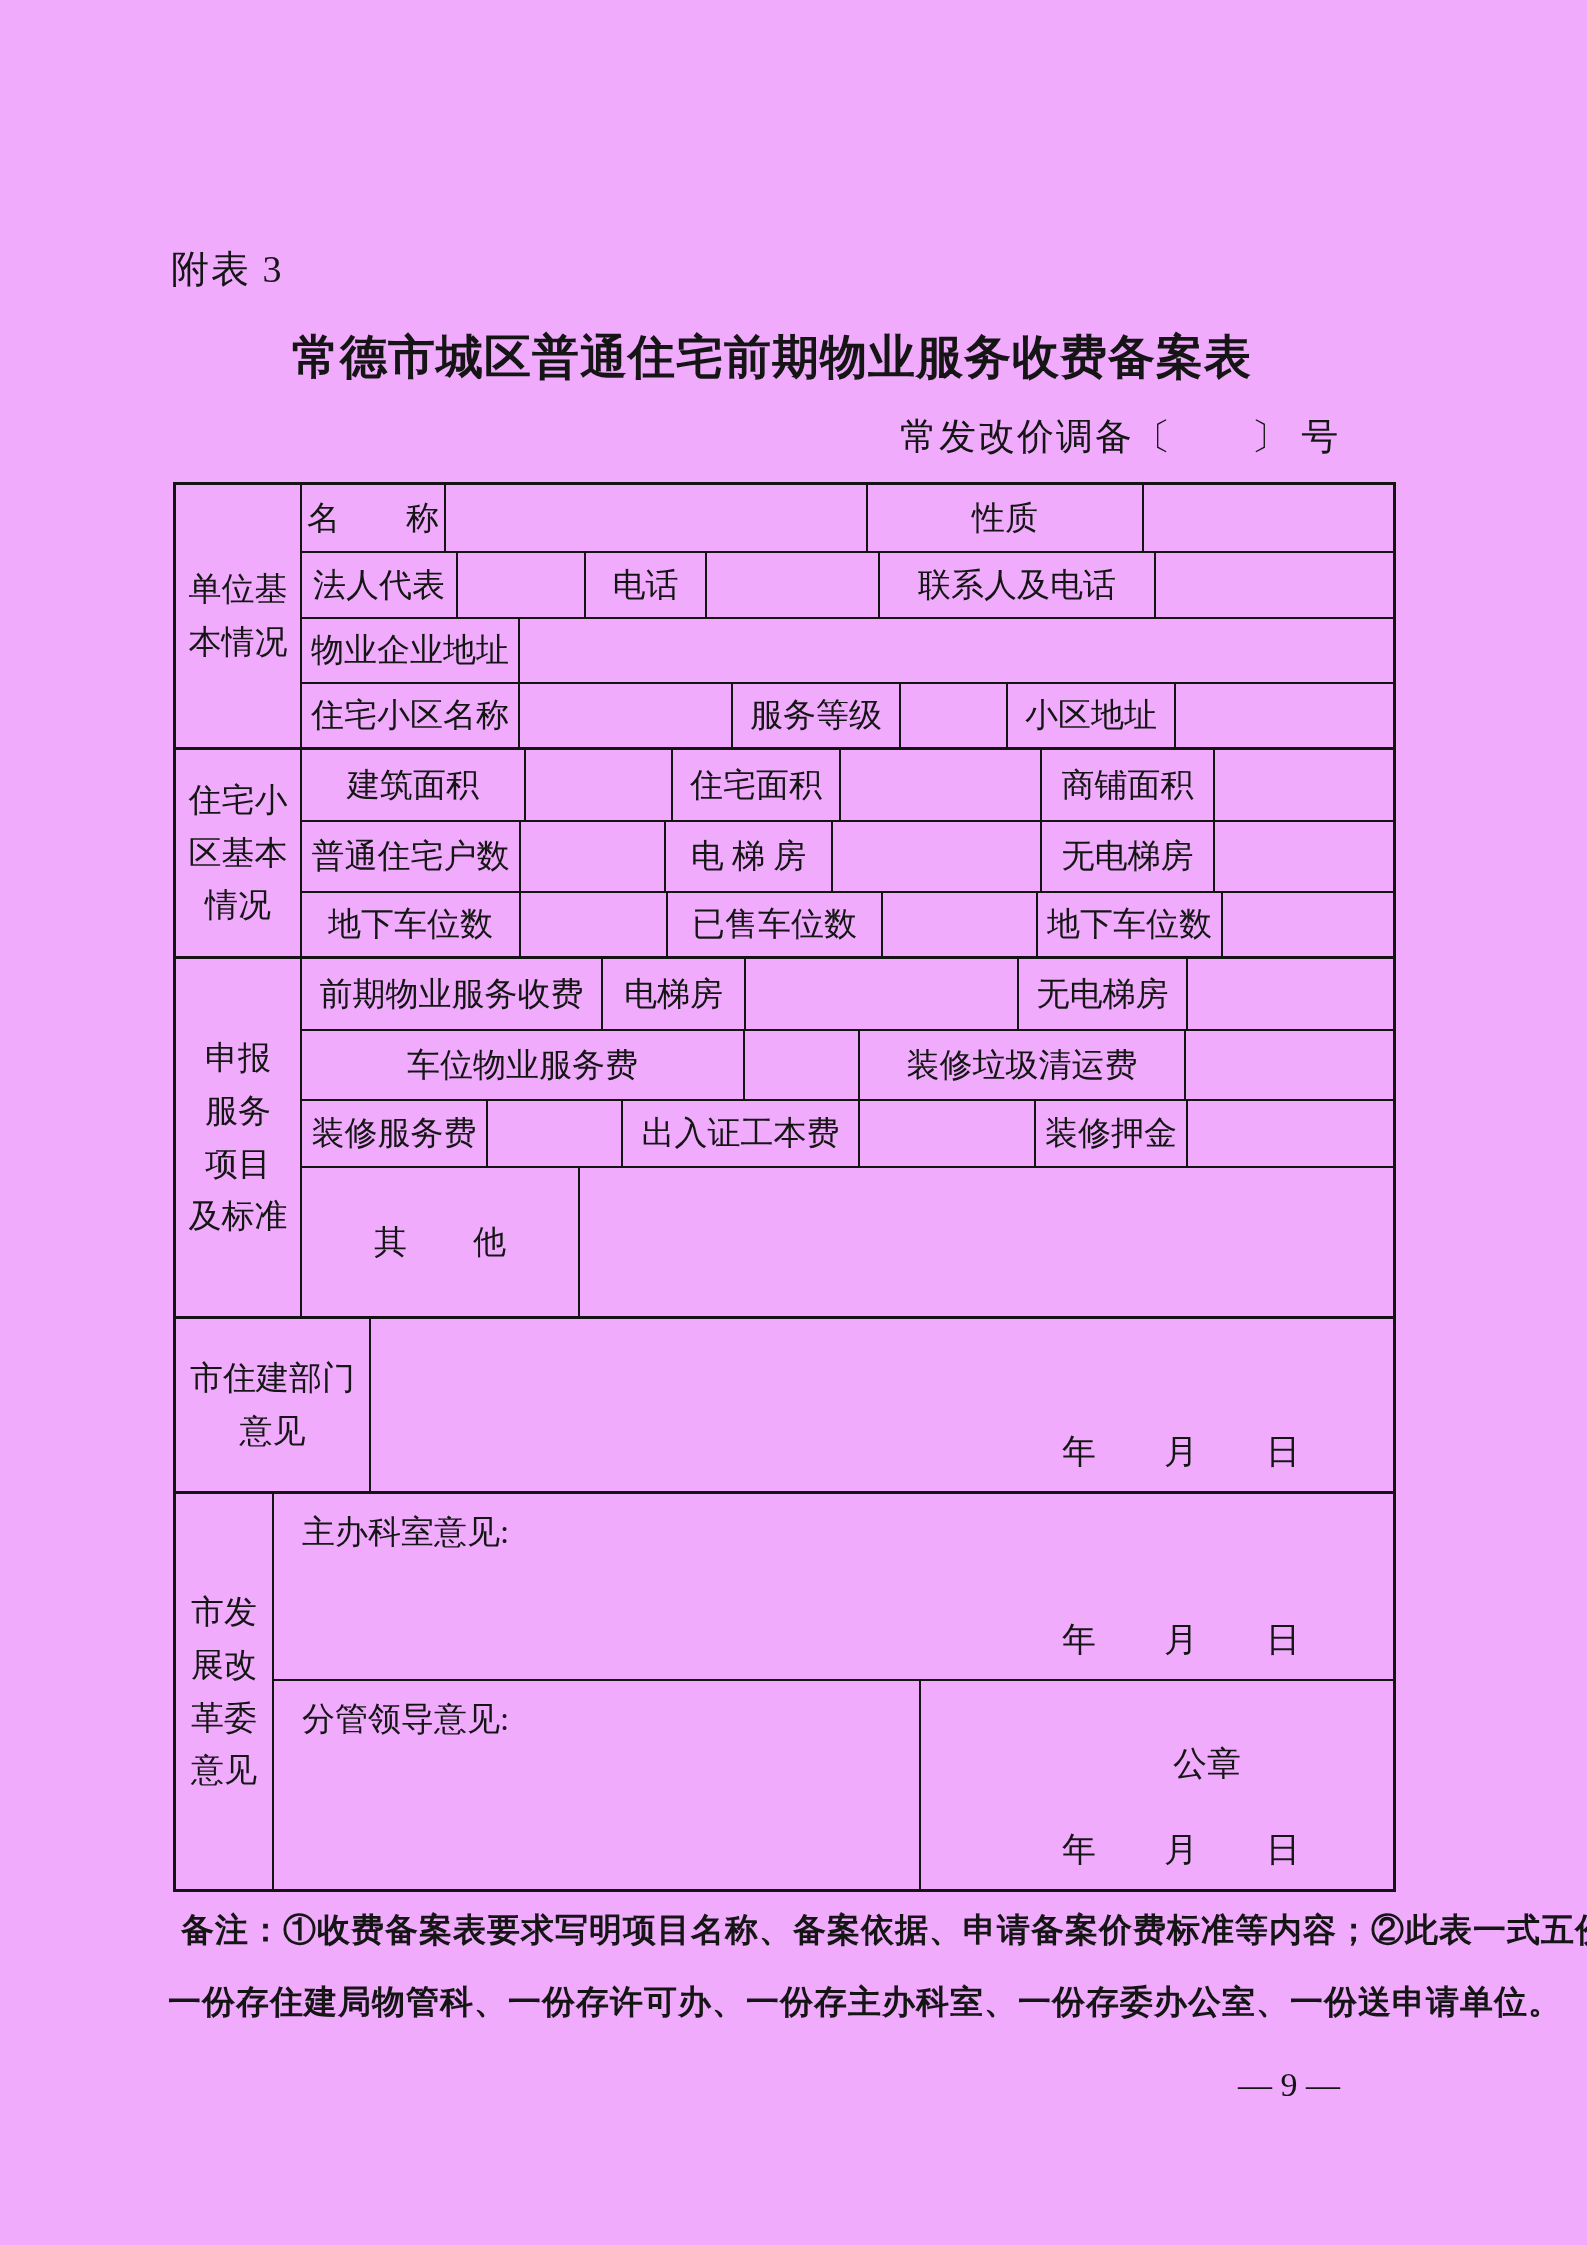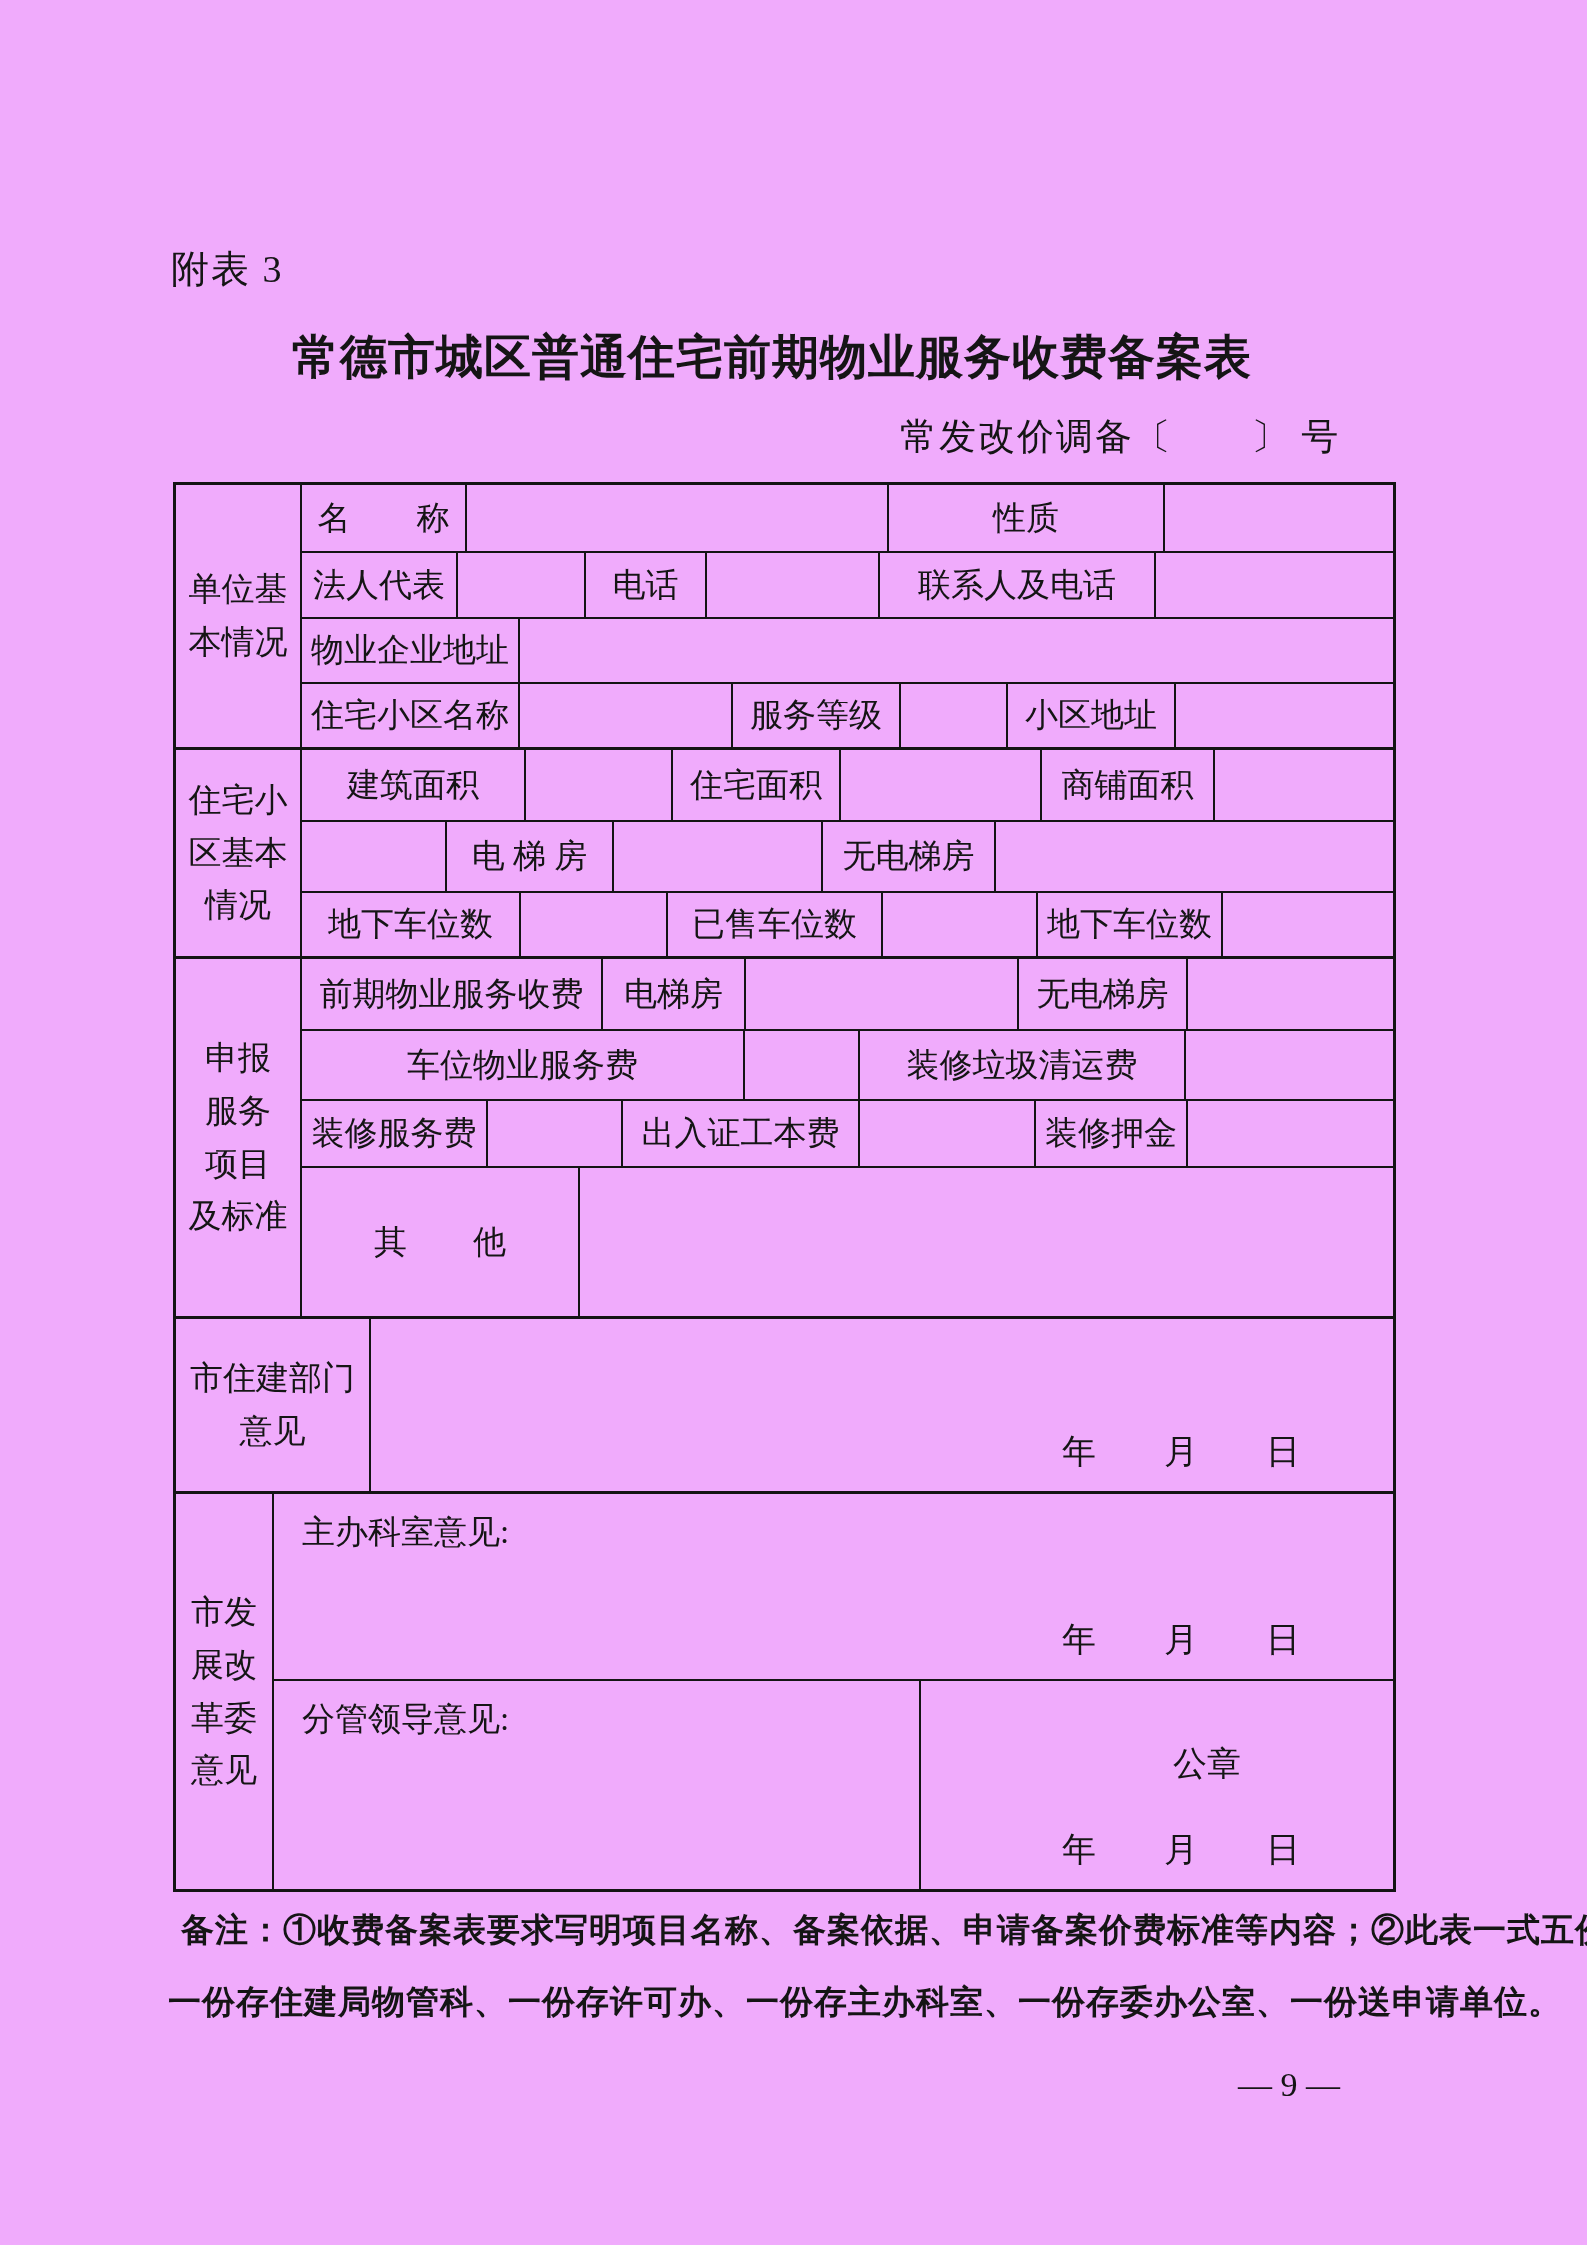--- a/index.html
+++ b/index.html
@@ -57,21 +57,21 @@
   <div class="abs title">常德市城区普通住宅前期物业服务收费备案表</div>
   <div class="abs docnum">常发改价调备〔　　〕 号</div>
 
   <div class="tbl">
 
     <div class="section">
       <div class="sec-label" style="width:126px;">单位基
 本情况</div>
       <div class="rows">
         <div class="row" style="height:66px;">
-          <div class="c" style="width:165px;">名　　称</div>
+          <div class="c" style="width:144px;">名　　称</div>
           <div class="c" style="width:422px;"></div>
           <div class="c" style="width:276px;">性质</div>
           <div class="c grow"></div>
         </div>
         <div class="row" style="height:66px;">
           <div class="c" style="width:156px;">法人代表</div>
           <div class="c" style="width:128px;"></div>
           <div class="c" style="width:121px;">电话</div>
           <div class="c" style="width:173px;"></div>
           <div class="c" style="width:276px;">联系人及电话</div>
@@ -99,20 +99,21 @@
       <div class="rows">
         <div class="row" style="height:70px;">
           <div class="c" style="width:224px;">建筑面积</div>
           <div class="c" style="width:147px;"></div>
           <div class="c" style="width:168px;">住宅面积</div>
           <div class="c" style="width:201px;"></div>
           <div class="c" style="width:173px;">商铺面积</div>
           <div class="c grow"></div>
         </div>
         <div class="row" style="height:71px;">
+          <div class="c" style="width:219px;">普通住宅户数</div>
           <div class="c" style="width:145px;"></div>
           <div class="c" style="width:167px;">电 梯 房</div>
           <div class="c" style="width:209px;"></div>
           <div class="c" style="width:173px;">无电梯房</div>
           <div class="c grow"></div>
         </div>
         <div class="row" style="height:65px;">
           <div class="c" style="width:219px;">地下车位数</div>
           <div class="c" style="width:147px;"></div>
           <div class="c" style="width:215px;">已售车位数</div>

